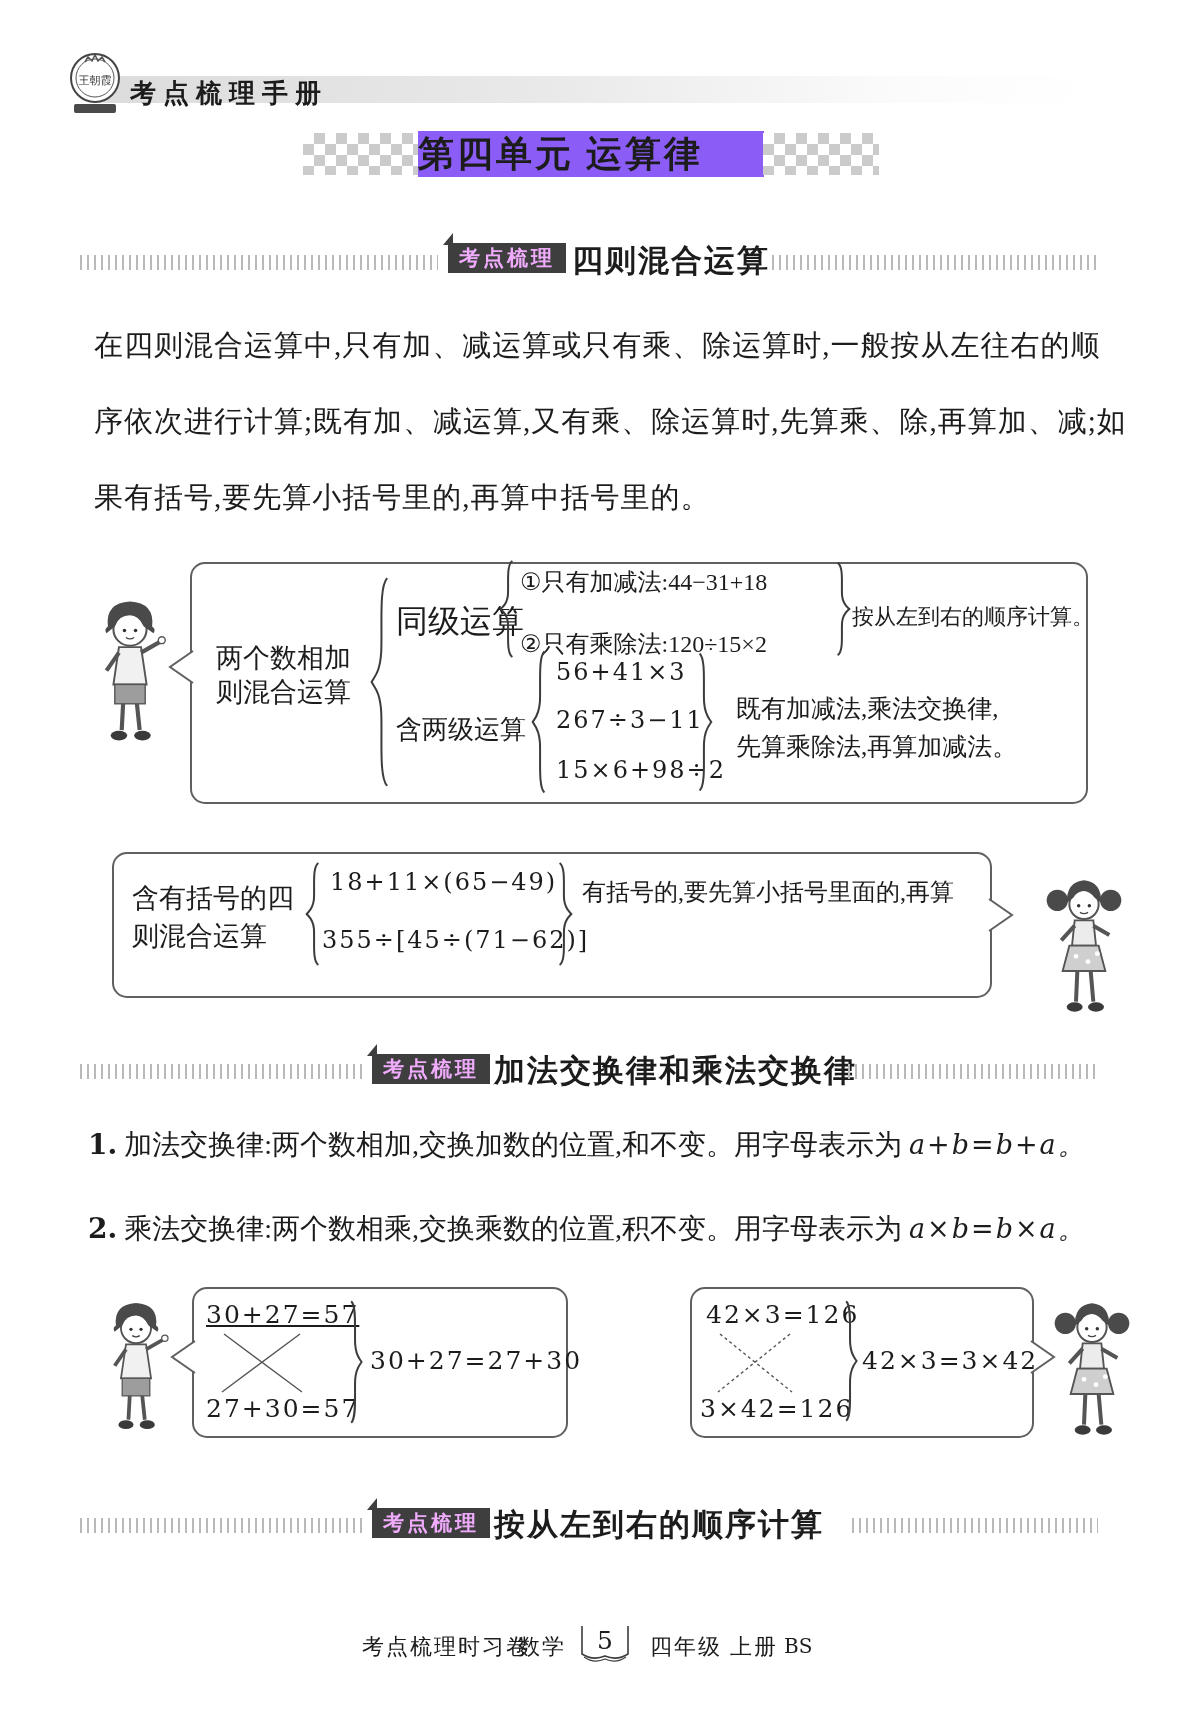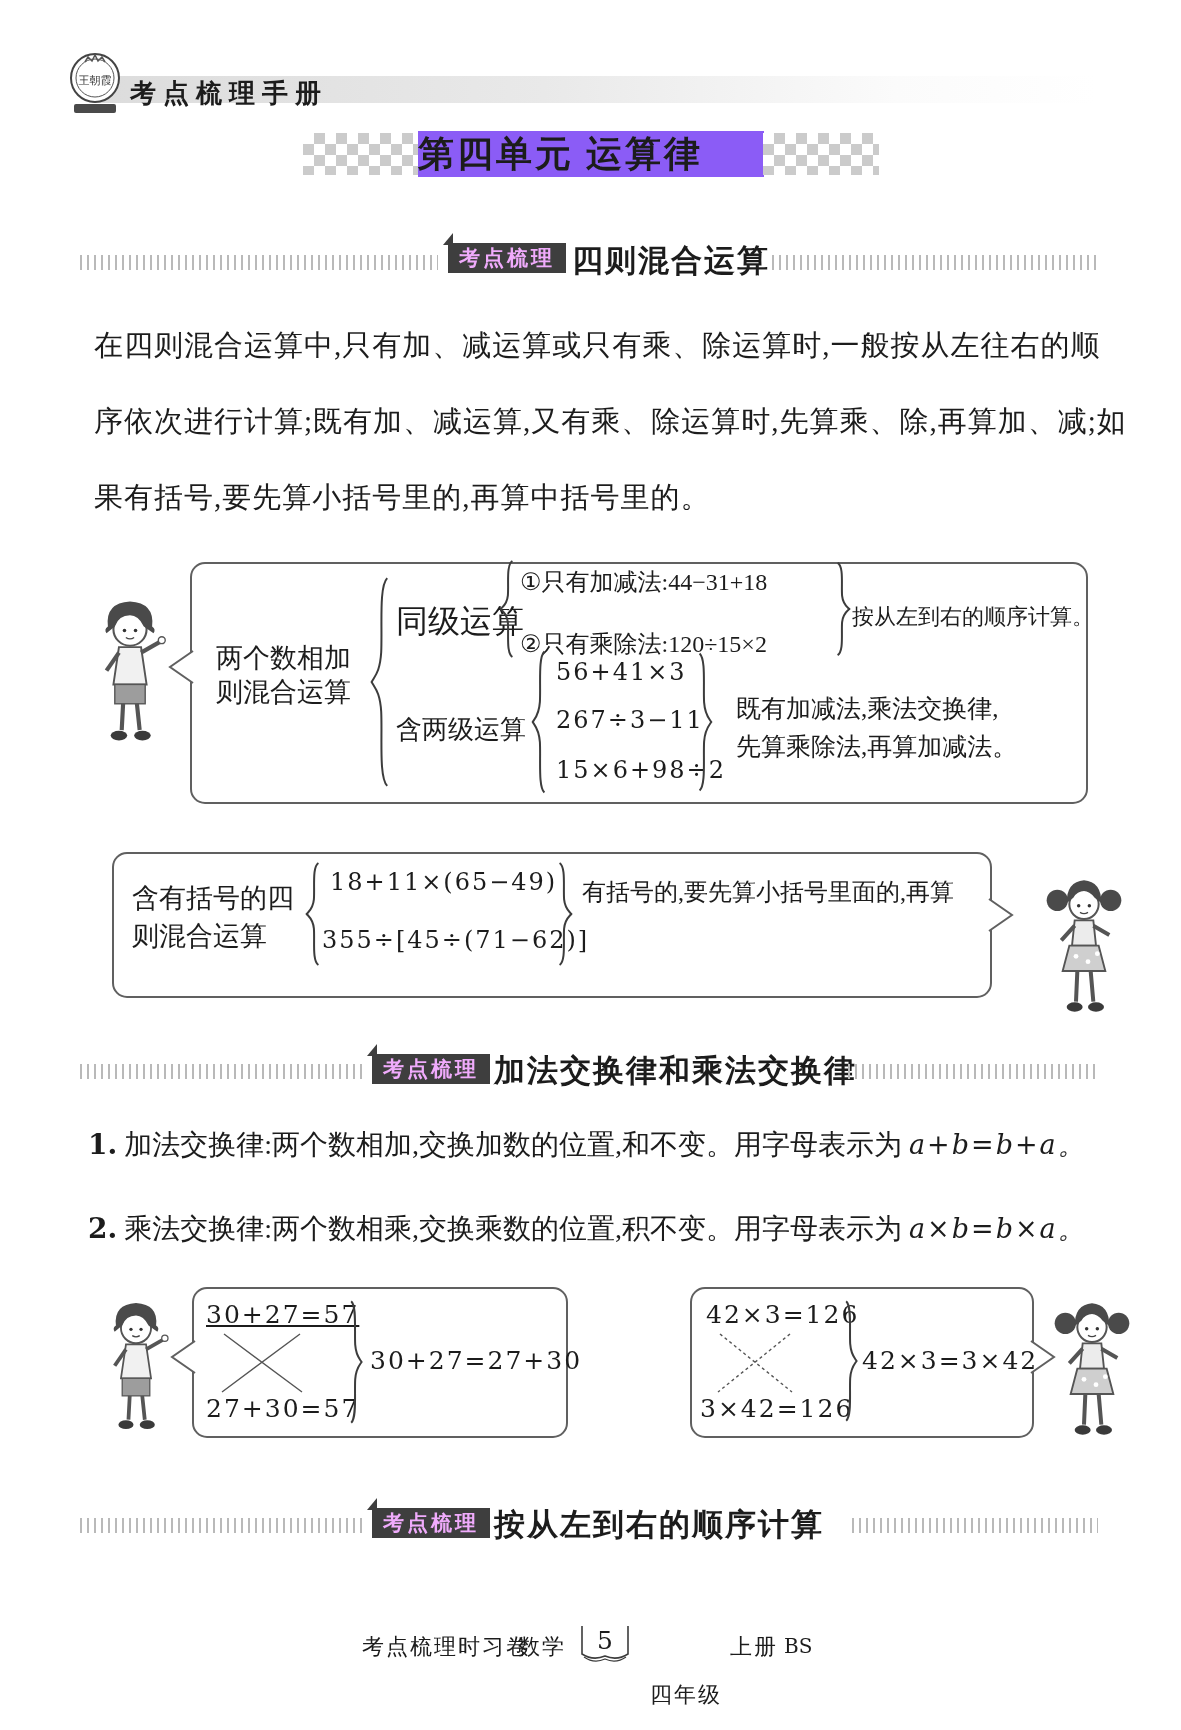--- a/index.html
+++ b/index.html
@@ -229,17 +229,17 @@
   <div class="sec-title" style="left:494px;top:1504px;font-size:31px;">按从左到右的顺序计算</div>
   <div class="stripes" style="left:852px;top:1518px;width:246px;"></div>
 
   <div class="abs kai" style="left:362px;top:1632px;font-size:22px;letter-spacing:2px;">考点梳理时习卷</div>
   <div class="abs kai" style="left:518px;top:1632px;font-size:22px;letter-spacing:2px;">数学</div>
   <svg class="abs" style="left:576px;top:1622px;" width="58" height="44" viewBox="0 0 58 44">
     <path d="M6 4 L6 32 Q17 39 29 34 Q41 39 52 32 L52 4" fill="none" stroke="#3c3c3c" stroke-width="1.6"></path>
     <path d="M8 35 Q18 42 29 37 Q40 42 50 35" fill="none" stroke="#3c3c3c" stroke-width="1.2"></path>
   </svg>
   <div class="abs" style="left:576px;top:1626px;width:58px;text-align:center;font-size:25px;font-family:'DejaVu Serif',serif;">5</div>
-  <div class="abs kai" style="left:650px;top:1632px;font-size:22px;letter-spacing:2px;margin-top:48px;">四年级</div>
+  <div class="abs kai" style="left:650px;top:1632px;font-size:22px;letter-spacing:2px;">四年级</div>
   <div class="abs kai" style="left:730px;top:1632px;font-size:22px;letter-spacing:2px;">上册</div>
   <div class="abs" style="left:784px;top:1634px;font-size:20px;font-family:'DejaVu Serif',serif;">BS</div>
 
 </div>
 
 </body></html>

